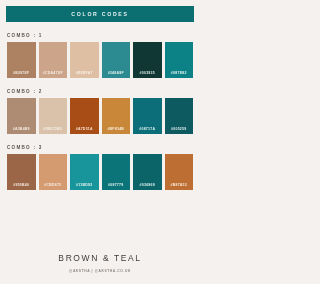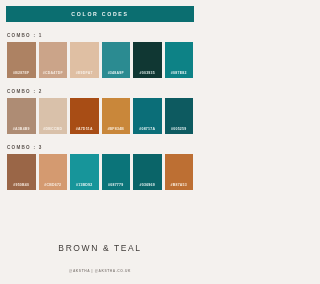--- a/index.html
+++ b/index.html
@@ -64,21 +64,21 @@
     letter-spacing:0.25px;
     font-weight:700;
     white-space:nowrap;
   }
   
   .footer {
     padding-bottom:11px;
     display:flex;
     flex-direction:column;
     align-items:center;
-    gap:16px;
+    gap:6px;
   }
   .footer-title {
     font-size:8.5px;
     letter-spacing:1.6px;
     color:#3f3b38;
     font-weight:400;
   }
   .footer-sub {
     font-size:3.3px;
     letter-spacing:0.6px;

